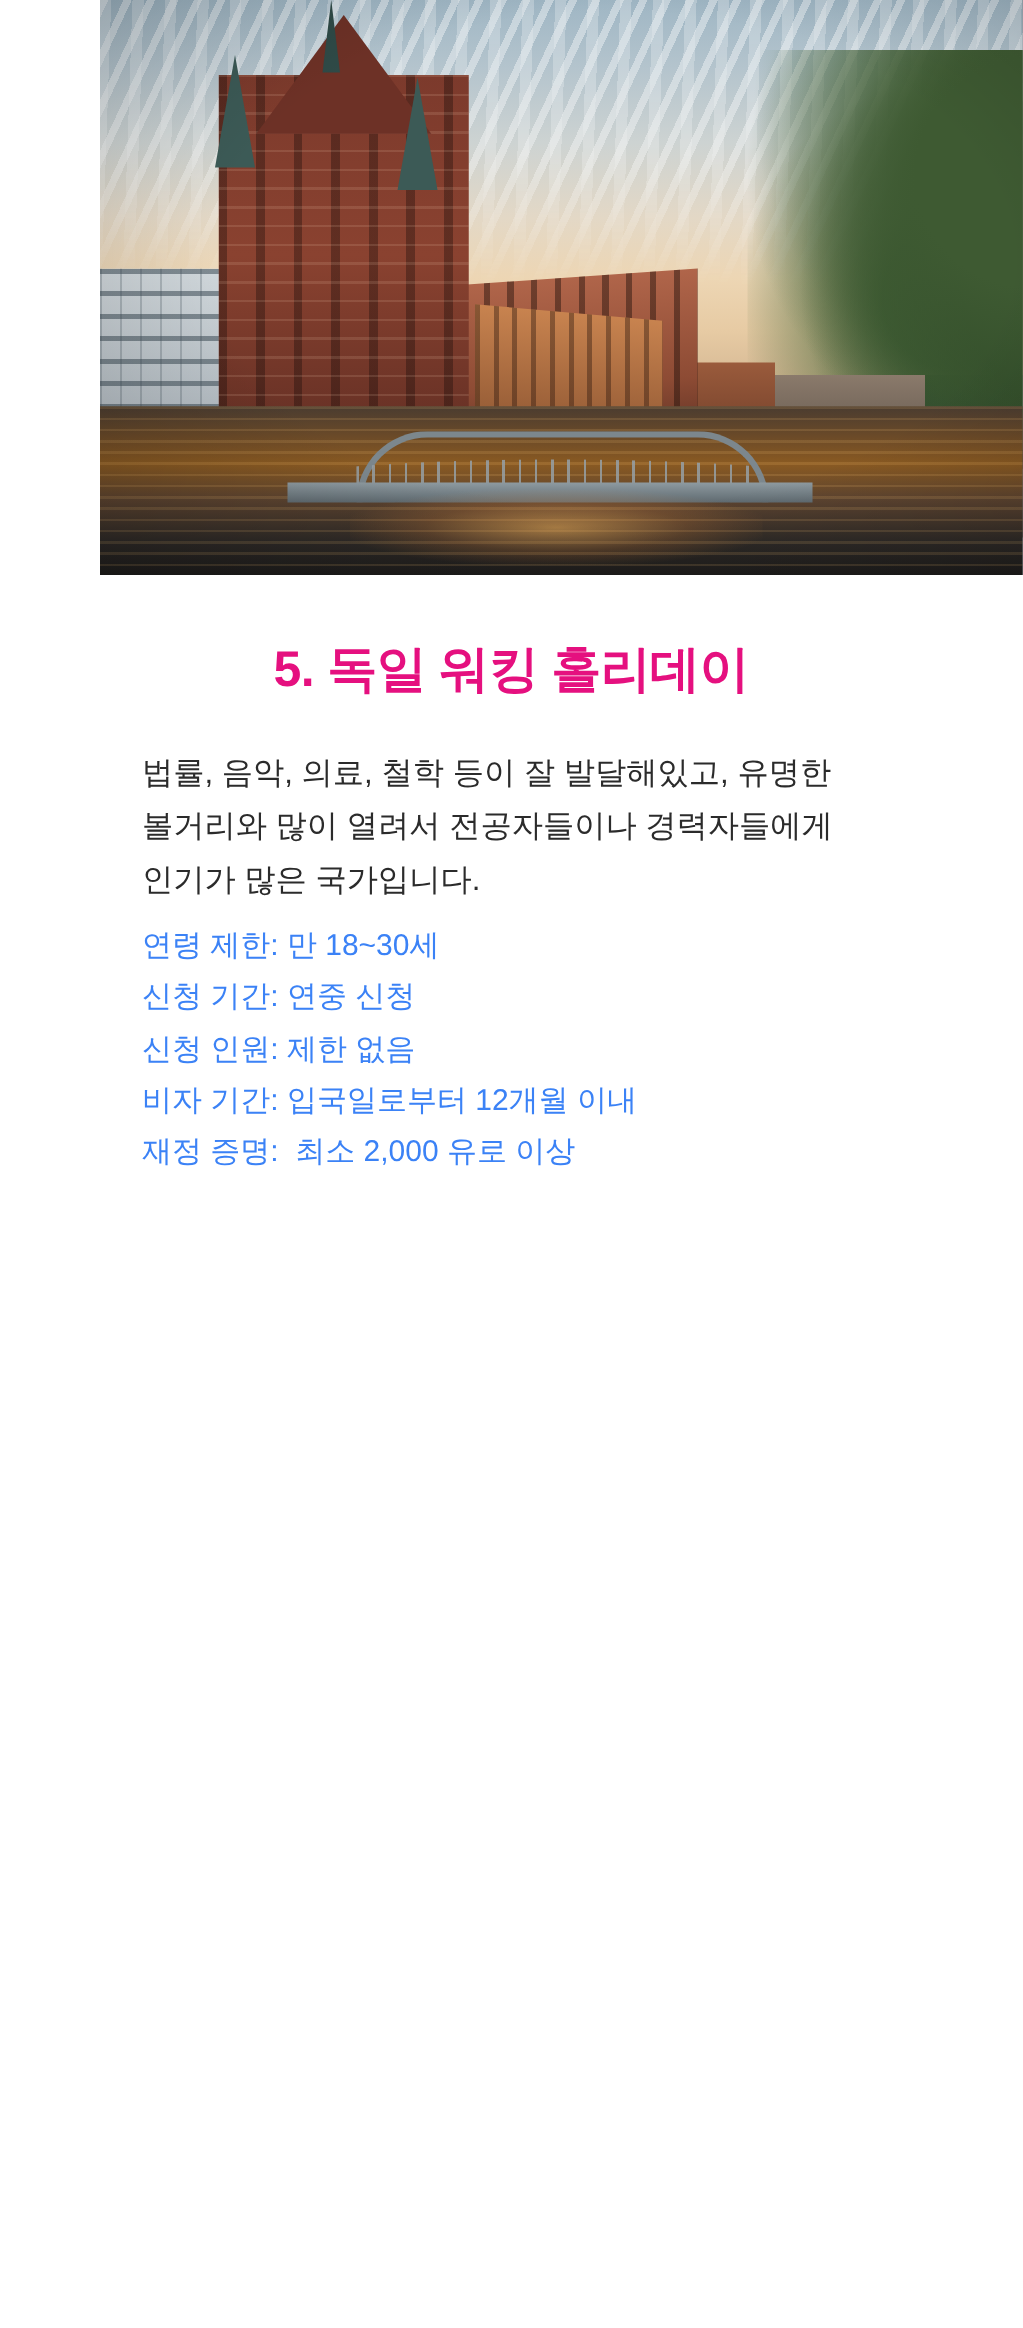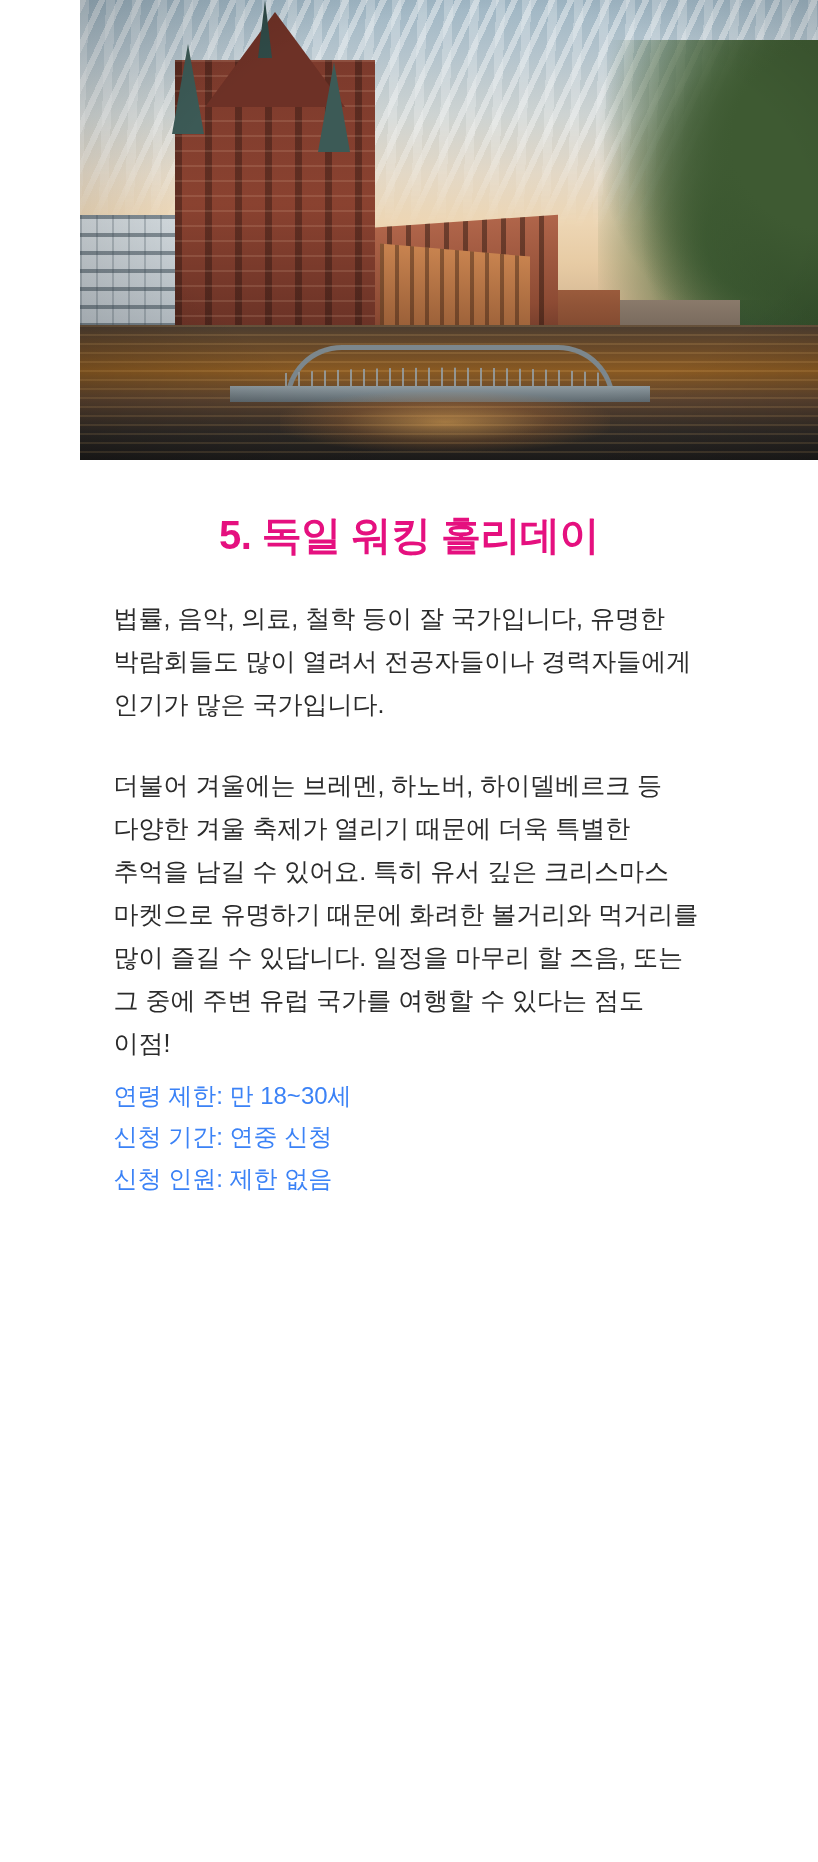--- a/index.html
+++ b/index.html
@@ -320,23 +320,24 @@
     <div class="bridge-arch"></div>
     <div class="bridge-rail"></div>
     <div class="bridge-deck"></div>
     <div class="glow"></div>
     <div class="vignette"></div>
   </div>
 
   <div class="content">
     <h1 class="headline">5. 독일 워킹 홀리데이</h1>
 
-    <p class="para">법률, 음악, 의료, 철학 등이 잘 국가입니다, 유명한 박람회들도 많이 열려서 전공자들이나 경력자들에게 인기가 많은 국가입니다.</p>
-    <p class="para">더불어 겨울에는 브레멘, 하노버, 하이델베르크 등 다양한 겨울 축제가 열리기 때문에 더욱 특별한 추억을 남길 수 있어요. 특히 유서 깊은 크리스마스 마켓으로 유명하기 때문에 화려한 볼거리와 먹거리를 많이 즐길 수 있답니다. 일정을 마무리 할 즈음, 또는 그 중에 주변 유럽 국가를 여행할 수 있다는 점도 이점!</p>
+    <p class="para">법률, 음악, 의료, 철학 등이 잘 발달해있고, 유명한 볼거리와 많이 열려서 전공자들이나 경력자들에게 인기가 많은 국가입니다.</p>
 
     <div class="facts">
       <div class="fact-line">연령 제한: 만 18~30세</div>
       <div class="fact-line">신청 기간: 연중 신청</div>
       <div class="fact-line">신청 인원: 제한 없음</div>
+      <div class="fact-line">비자 기간: 입국일로부터 12개월 이내</div>
+      <div class="fact-line">재정 증명:  최소 2,000 유로 이상</div>
     </div>
   </div>
 
 </div>
 
 </body></html>

